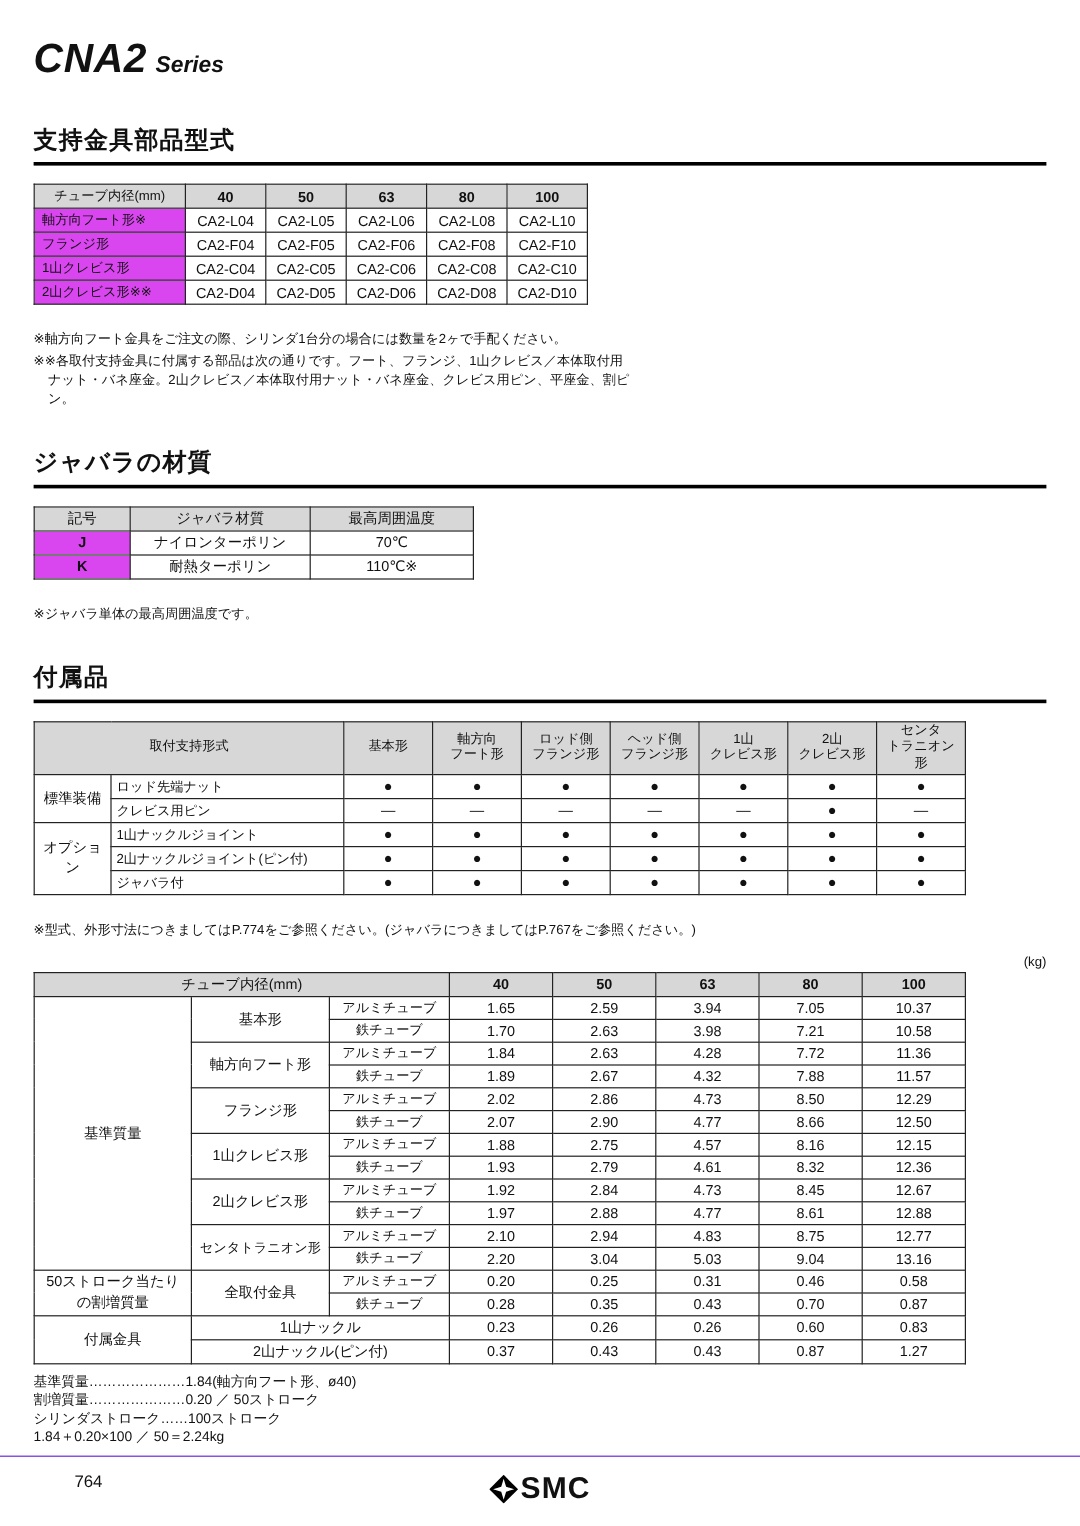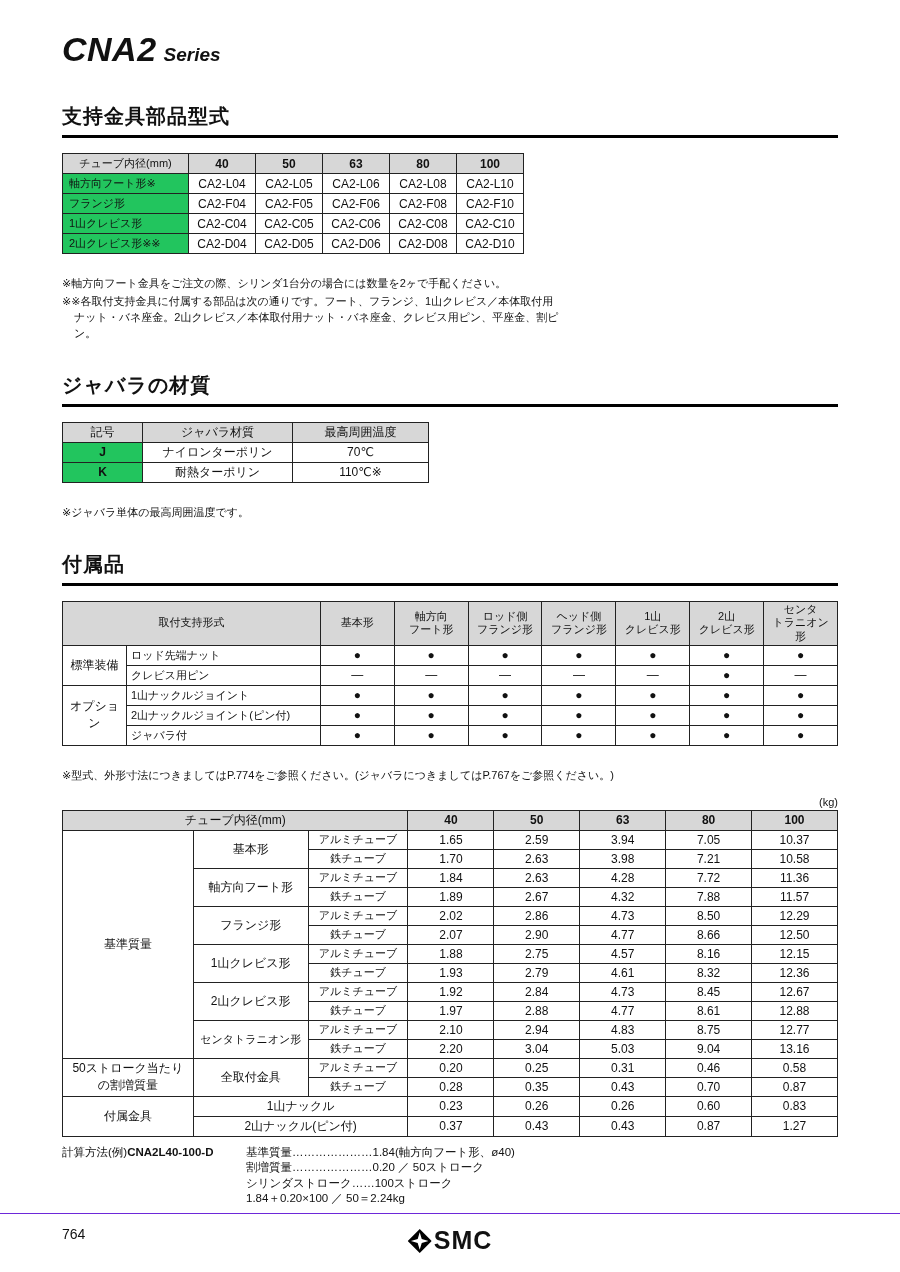--- a/index.html
+++ b/index.html
@@ -1,31 +1,31 @@
 <!DOCTYPE html>
 <html><head>
 <meta charset="utf-8">
 <style>
   *{margin:0;padding:0;box-sizing:border-box}
   html,body{background:#fff}
   .page{position:relative;width:900px;height:1272px;margin:0 auto;background:#fff;color:#111;
         font-family:"Liberation Sans","DejaVu Sans",sans-serif;overflow:hidden}
-  .content{padding:0 62px}
+  .content{padding:0 28px}
 
   .series-header{padding-top:30px;display:flex;align-items:baseline;gap:7px}
   .series-name{font-size:34px;font-weight:bold;font-style:italic;letter-spacing:.5px}
   .series-word{font-size:19px;font-weight:bold;font-style:italic}
 
   .sec-title{font-size:20px;font-weight:bold;letter-spacing:1px;padding-bottom:5px;border-bottom:3px solid #000}
   .mt1{margin-top:34px}.mt2{margin-top:30px}.mt3{margin-top:30px}.mt4{margin-top:24px}
 
   table{border-collapse:collapse;table-layout:fixed;font-size:12px;color:#111;margin-top:15px}
   th,td{border:1px solid #222;height:20px;padding:1px 4px;text-align:center;font-weight:normal;overflow:hidden}
   .hd{background:#d7d7d7}
-  .lbg{background:#22c55e}
+  .lbg{background:#d946ef}
   .b{font-weight:bold}
   .left{text-align:left;padding-left:6px}
   .nowrap{white-space:nowrap}
   .prel{white-space:pre-line}
   .fs11{font-size:11px}
 
   .t3 thead th{height:34px;font-size:11px;line-height:1.25}
   .t3 .item{font-size:11px;text-align:left;padding-left:4px;white-space:nowrap}
   .t3 td.mark{font-size:12px}
   .t4 td,.t4 th{height:19px}
@@ -389,23 +389,20 @@
           <td>0.37</td>
           <td>0.43</td>
           <td>0.43</td>
           <td>0.87</td>
           <td>1.27</td>
         </tr>
       </tbody>
     </table>
 
     <div class="calc">
-      <div class="calc-left">
-        <span>計算方法(例)</span><span class="b">CNA2L40-100-D</span>
-      </div>
       <div class="calc-right">
         <div>基準質量…………………1.84(軸方向フート形、ø40)</div>
         <div>割増質量…………………0.20 ／ 50ストローク</div>
         <div>シリンダストローク……100ストローク</div>
         <div>1.84＋0.20×100 ／ 50＝2.24kg</div>
       </div>
     </div>
 
   </div>
 

